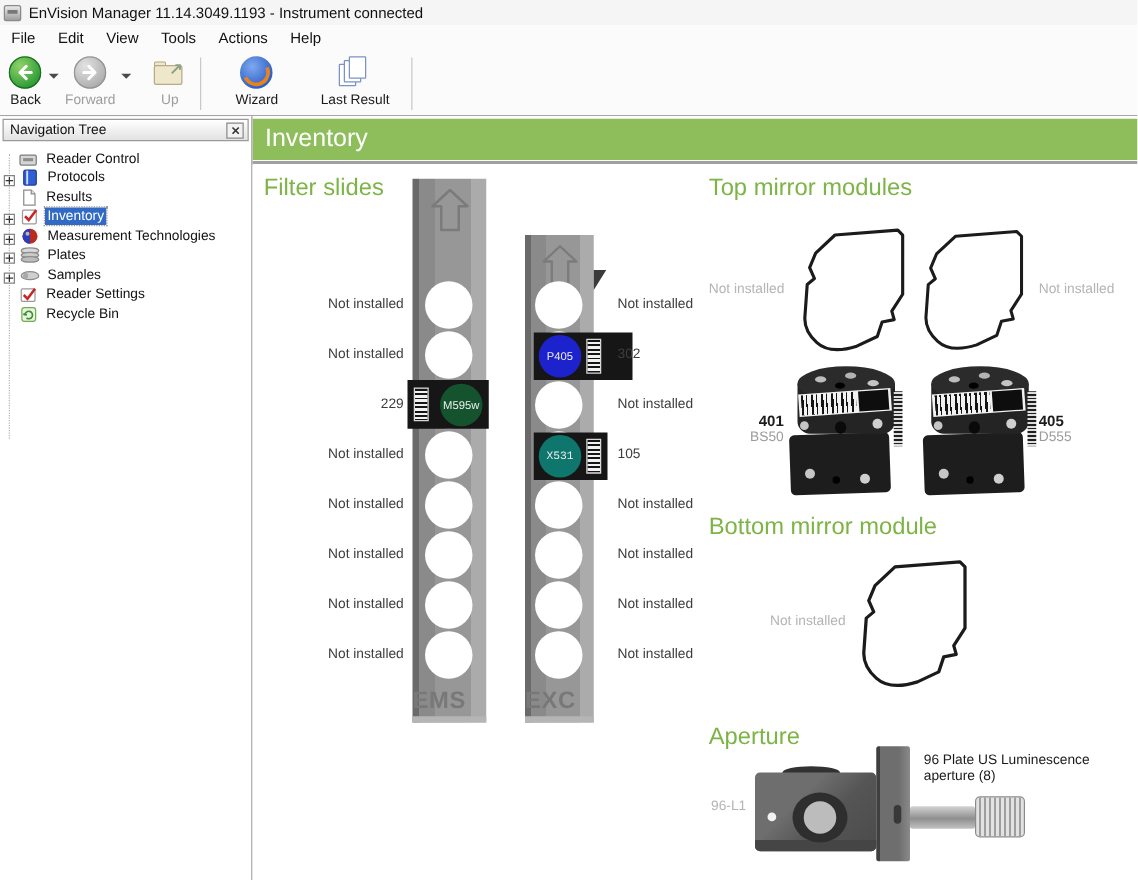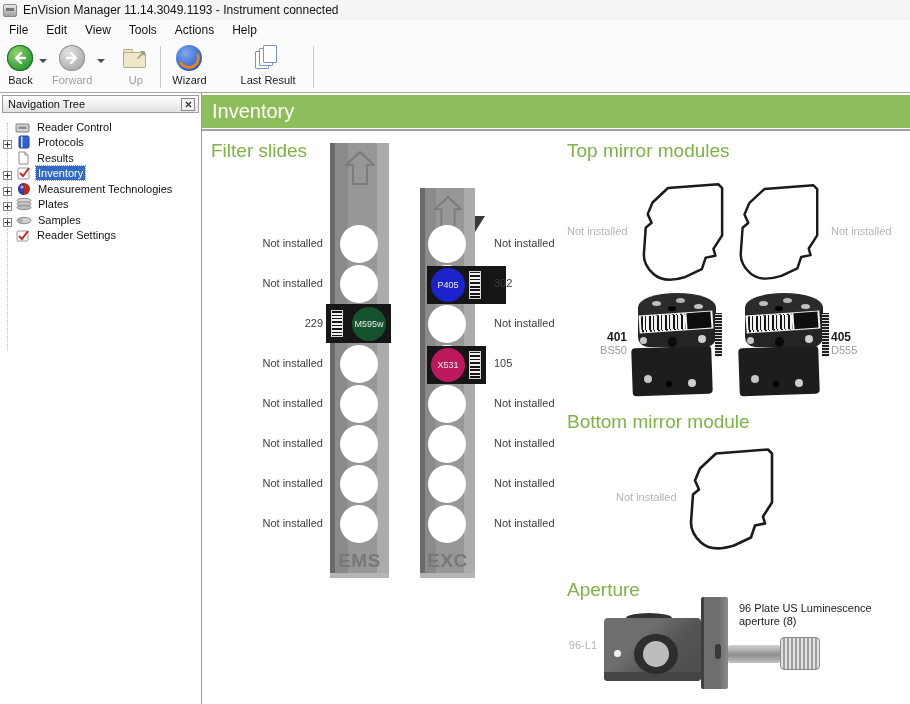--- a/index.html
+++ b/index.html
@@ -67,21 +67,21 @@
   .ridge { height:4px; background:linear-gradient(180deg,#fdfdfd 0 1px,#a0a0a0 1px 3px,#ffffff 3px); }
   .cbody { position:relative; flex:1; background:#fff; overflow:hidden; }
 
   .sec-heading { position:absolute; font-size:19px; color:#7cb445; white-space:nowrap; }
 
   
   .slide { position:absolute; background:linear-gradient(90deg,#6a6a6a 0 5px,#8a8a8a 5px 30%,#979797 30% 80%,#ababab 80%); }
   .slide-bottom { position:absolute; left:0; right:0; bottom:0; height:5px; background:#b5b5b5; }
   .slide-arrow { position:absolute; left:50%; transform:translateX(-50%); top:7px; }
   .hole { position:absolute; width:38px; height:38px; border-radius:50%; background:#fff; }
-  .slide-name { position:absolute; left:0; right:0; bottom:6px; text-align:center; font-size:19px; font-weight:bold; color:#787878; letter-spacing:.5px; }
+  .slide-name { position:absolute; left:0; right:0; bottom:6px; font-size:19px; font-weight:bold; color:#787878; letter-spacing:.5px; }
   .notch { position:absolute; width:0; height:0; border-top:16px solid #3a3a3a; border-right:10px solid transparent; }
 
   .holder { position:absolute; background:#161616; }
   .barcode-v { position:absolute; width:12px; background:repeating-linear-gradient(180deg,#151515 0 1.5px,#f2f2f2 1.5px 3.5px); border:1px solid #d8d8d8; }
   .fcircle { position:absolute; width:34px; height:34px; border-radius:50%; display:flex; align-items:center; justify-content:center;
              font-size:9px; color:#ededed; }
 
   .row-label { position:absolute; height:14px; font-size:11px; color:#3d3d3d; white-space:nowrap; }
   .row-label.r { text-align:right; }
 
@@ -171,21 +171,21 @@
       <div class="ticon">
         <div class="folder-icon">
           <div class="folder-tab"></div>
             <div class="folder-body"></div>
             <div class="folder-arrow">↗</div>
         </div>
       </div>
       <div class="tlabel">Up</div>
     </div>
     <div class="tsep"></div>
-    <div class="tbtn" style="">
+    <div class="tbtn" style="margin-left:16px;">
       <div class="ticon">
           <div class="circle-icon wizard-circle">
         <div class="wizard-ring"></div>
       </div>
         </div>
       <div class="tlabel">Wizard</div>
     </div>
     <div class="tbtn" style="margin-left:28px;">
       <div class="ticon">
           <div class="pages-icon">
@@ -324,20 +324,31 @@
             <div class="t-gap"></div>
           <div class="t-icon">
             <svg width="16" height="14">
                 <rect x="2" y="3" width="11" height="10" rx="1" fill="#fff" stroke="#9a9a9a"></rect>
                 <path d="M4 8 L7 11 L13 3" stroke="#c92525" stroke-width="2" fill="none"></path>
               </svg>
           </div>
           <span class="t-label">Reader Settings</span>
         </div>
 
+        <div class="trow">
+          <div class="t-spacer"></div>
+            <div class="t-gap"></div>
+          <div class="t-icon">
+            <svg width="16" height="14">
+                <rect x="2.5" y="2" width="11" height="11" rx="2" fill="#e8f3e0" stroke="#6fae52"></rect>
+                <path d="M5 8 a3 3 0 1 1 1.2 2.4 M5 8 l-1.3-1 M5 8 l1.6-.3" stroke="#3f8f33" stroke-width="1.3" fill="none"></path>
+              </svg>
+          </div>
+          <span class="t-label">Recycle Bin</span>
+        </div>
       </div>
     </div>
 
     <div class="content">
       <div class="green-gap"></div>
       <div class="greenbar">
         <div class="pgtitle">Inventory</div>
       </div>
       <div class="ridge"></div>
 
@@ -384,21 +395,21 @@
 
         <div class="holder" style="left:124px; top:172px; width:65px; height:39px;">
           <div class="barcode-v" style="left:5px; top:6px; height:27px;"></div>
           <div class="fcircle" style="left: 26px; top: 2.5px; background: #14532d;">M595w</div>
         </div>
         <div class="holder" style="left:225px; top:134px; width:79px; height:38px;">
           <div class="fcircle" style="left: 4px; top: 2px; background: rgb(29, 35, 204);">P405</div>
           <div class="barcode-v" style="left:42px; top:5px; height:28px;"></div>
         </div>
         <div class="holder" style="left:225px; top:214px; width:59px; height:38px;">
-          <div class="fcircle" style="left: 4px; top: 2px; background: #be185d;">X531</div>
+          <div class="fcircle" style="left: 4px; top: 2px; background: #0f766e; font-family: Liberation Mono, monospace;">X531</div>
           <div class="barcode-v" style="left:42px; top:5px; height:28px;"></div>
         </div>
 
         <div class="row-label r" style="left:0; width:121px; top:105px;">Not installed</div>
         <div class="row-label r" style="left:0; width:121px; top:145px;">Not installed</div>
         <div class="row-label r" style="left:0; width:121px; top:185px;">229</div>
         <div class="row-label r" style="left:0; width:121px; top:225px;">Not installed</div>
         <div class="row-label r" style="left:0; width:121px; top:265px;">Not installed</div>
         <div class="row-label r" style="left:0; width:121px; top:305px;">Not installed</div>
         <div class="row-label r" style="left:0; width:121px; top:345px;">Not installed</div>

